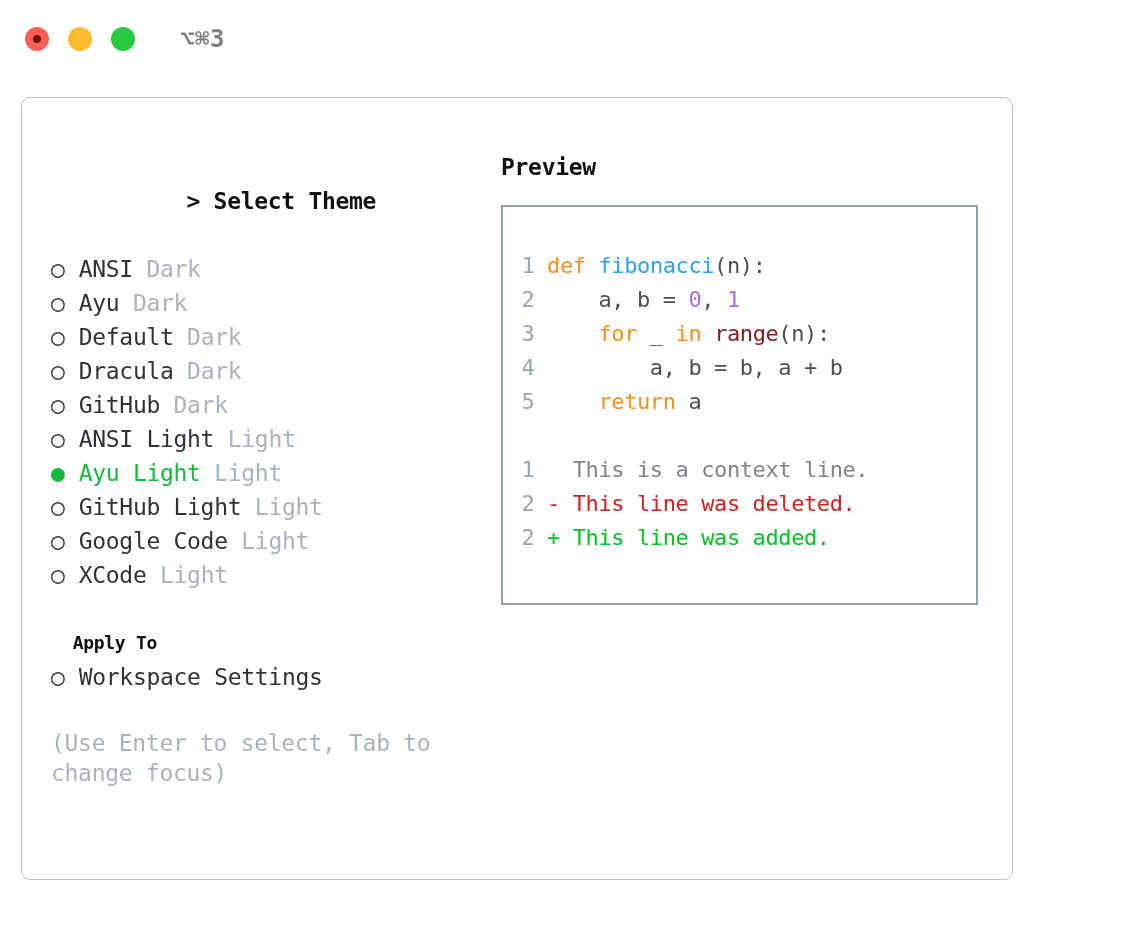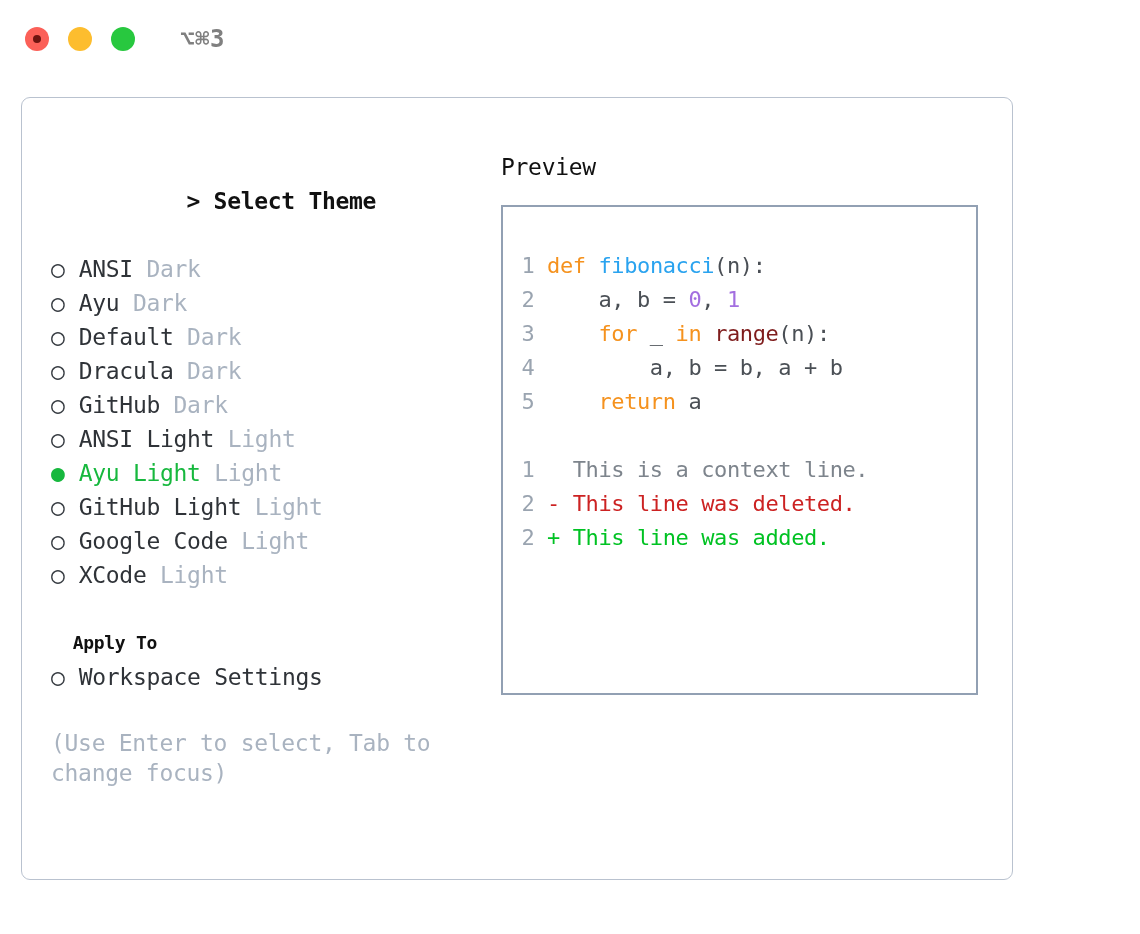--- a/index.html
+++ b/index.html
@@ -145,29 +145,29 @@
 
   
   .right-col {
     position: absolute;
     left: 479px;
     top: 52px;
     width: 495px;
   }
   .preview-title {
     font-size: 23px;
-    font-weight: 400;
+    font-weight: 700;
     color: #111111;
     line-height: 34px;
     letter-spacing: -0.3px;
   }
   .preview-box {
     margin-top: 21px;
     width: 477px;
-    height: 490px;
+    height: 400px;
     border: 2px solid #92a0b3;
     box-sizing: border-box;
     background: #ffffff;
     padding: 42px 0 0 18px;
   }
 
   .code-line {
     font-size: 22px;
     line-height: 34px;
     white-space: pre;

